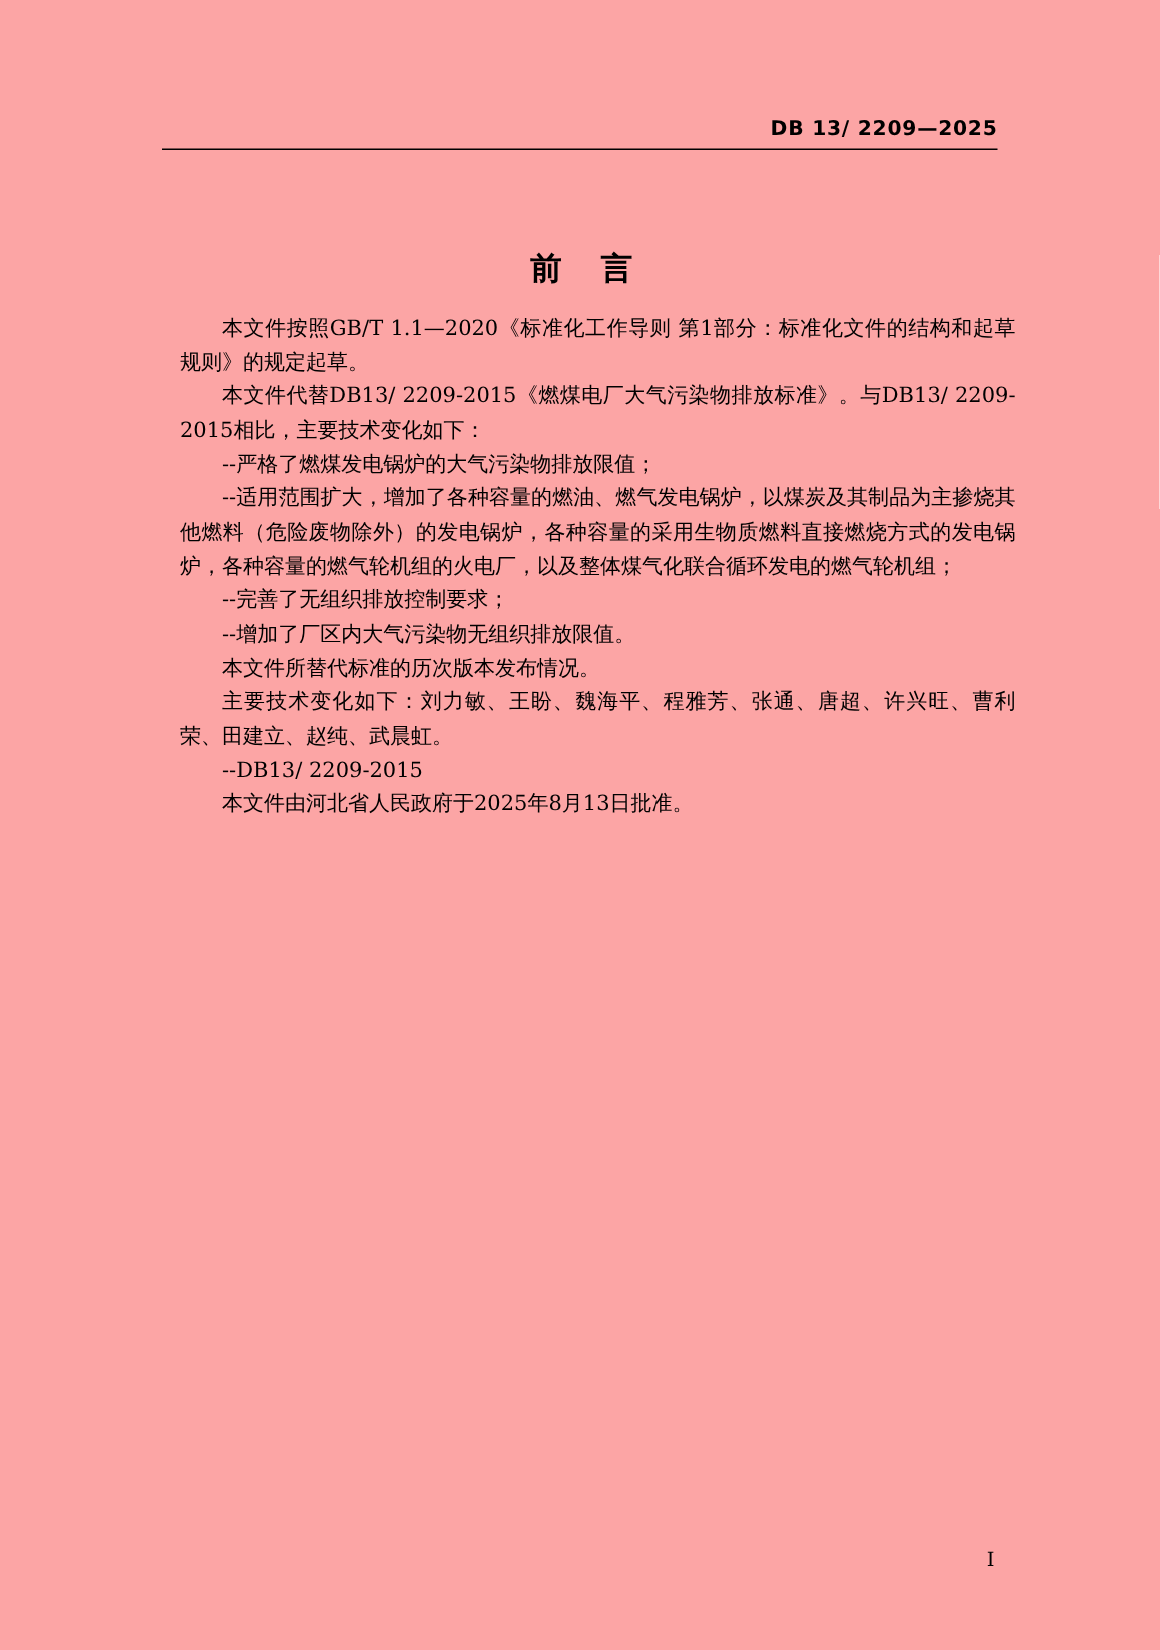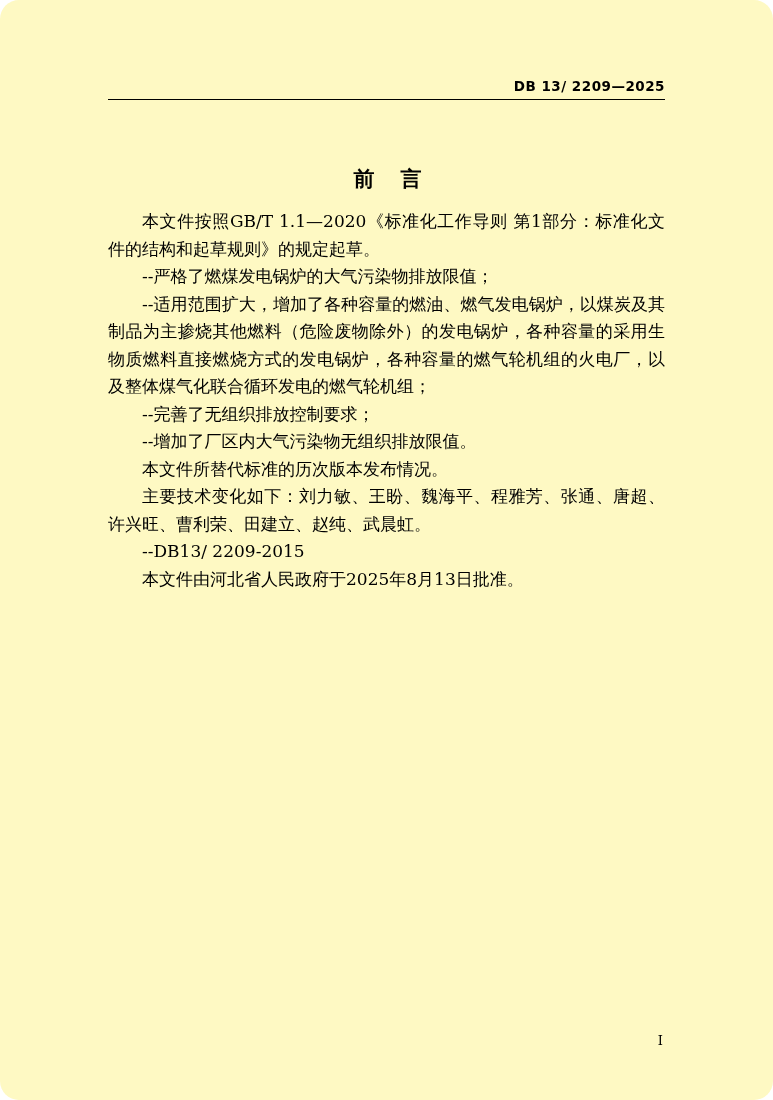--- a/index.html
+++ b/index.html
@@ -8,24 +8,23 @@
     background: #ffffff;
   }
   body {
     font-family: "DejaVu Serif", "Liberation Serif", serif;
     color: #000000;
   }
   .page {
     position: relative;
     width: 773px;
     height: 1100px;
-    background: #fef9c3;
+    background: #fca5a5;
     box-sizing: border-box;
     overflow: hidden;
-    border-radius: 19px;
   }
 
   
   .header {
     position: absolute;
     top: 78px;
     left: 108px;
     right: 108px;
     height: 26px;
   }
@@ -61,23 +60,23 @@
   }
   .doc-title .gap {
     display: inline-block;
     width: 24px;
   }
 
   
   .content {
     position: absolute;
     top: 208px;
-    left: 108px;
+    left: 120px;
     width: 557px;
-    font-size: 17px;
+    font-size: 14px;
     line-height: 1.62;
     text-align: justify;
     text-justify: inter-ideograph;
   }
   .content p {
     margin: 0;
   }
   .p-indent {
     text-indent: 2em;
   }
@@ -100,20 +99,21 @@
     <div class="header-code">DB 13/ 2209—2025</div>
     <div class="header-rule"></div>
   </div>
 
   <div class="doc-title">
     <span>前</span><span class="gap"></span><span>言</span>
   </div>
 
   <div class="content">
     <p class="p-indent">本文件按照GB/T 1.1—2020《标准化工作导则  第1部分：标准化文件的结构和起草规则》的规定起草。</p>
+    <p class="p-indent">本文件代替DB13/ 2209-2015《燃煤电厂大气污染物排放标准》。与DB13/ 2209-2015相比，主要技术变化如下：</p>
     <p class="p-indent">--严格了燃煤发电锅炉的大气污染物排放限值；</p>
     <p class="p-indent">--适用范围扩大，增加了各种容量的燃油、燃气发电锅炉，以煤炭及其制品为主掺烧其他燃料（危险废物除外）的发电锅炉，各种容量的采用生物质燃料直接燃烧方式的发电锅炉，各种容量的燃气轮机组的火电厂，以及整体煤气化联合循环发电的燃气轮机组；</p>
     <p class="p-indent">--完善了无组织排放控制要求；</p>
     <p class="p-indent">--增加了厂区内大气污染物无组织排放限值。</p>
     <p class="p-indent">本文件所替代标准的历次版本发布情况。</p>
     <p class="p-indent">主要技术变化如下：刘力敏、王盼、魏海平、程雅芳、张通、唐超、许兴旺、曹利荣、田建立、赵纯、武晨虹。</p>
     <p class="p-indent">--DB13/ 2209-2015</p>
     <p class="p-indent">本文件由河北省人民政府于2025年8月13日批准。</p>
   </div>
 

